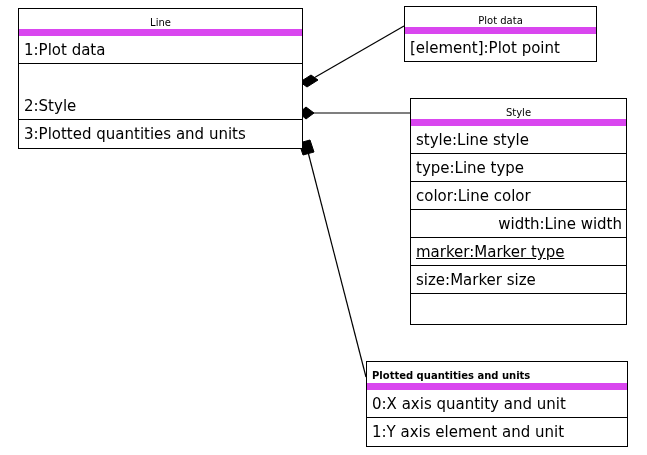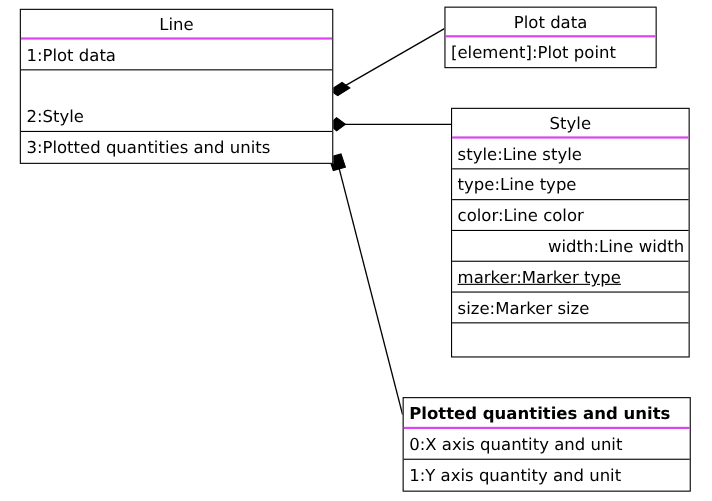--- a/index.html
+++ b/index.html
@@ -19,23 +19,23 @@
   
   .uml-box {
     position: absolute;
     box-sizing: border-box;
     border: 1px solid #000000;
     background: #ffffff;
     z-index: 3;
   }
   .uml-header {
     box-sizing: border-box;
-    border-bottom: 2px solid #d946ef;
+    border-bottom: 7px solid #d946ef;
     text-align: center;
-    font-size: 15px;
+    font-size: 10px;
     line-height: 17px;
     color: #000000;
     white-space: nowrap;
     overflow: hidden;
     padding: 1px 4px;
   }
   .uml-header.left {
     text-align: left;
     padding-left: 5px;
     font-weight: bold;
@@ -110,16 +110,16 @@
     <div class="uml-row" style="height:28px; line-height:26px;">type:Line type</div>
     <div class="uml-row" style="height:28px; line-height:26px;">color:Line color</div>
     <div class="uml-row" style="height:28px; line-height:26px;text-align:right;">width:Line width</div>
     <div class="uml-row" style="height:28px; line-height:26px;text-decoration:underline;">marker:Marker type</div>
     <div class="uml-row" style="height:28px; line-height:26px;">size:Marker size</div>
   </div>
 
   <div class="uml-box" style="left:366px; top:361px; width:262px; height:86px;">
     <div class="uml-header left" style="height:28px; line-height:26px;">Plotted quantities and units</div>
     <div class="uml-row" style="height:28px; line-height:26px;">0:X axis quantity and unit</div>
-    <div class="uml-row last" style="height:28px; line-height:26px;">1:Y axis quantity and unit</div>
+    <div class="uml-row last" style="height:28px; line-height:26px;">1:Y axis element and unit</div>
   </div>
 
 </div>
 
 </body></html>

